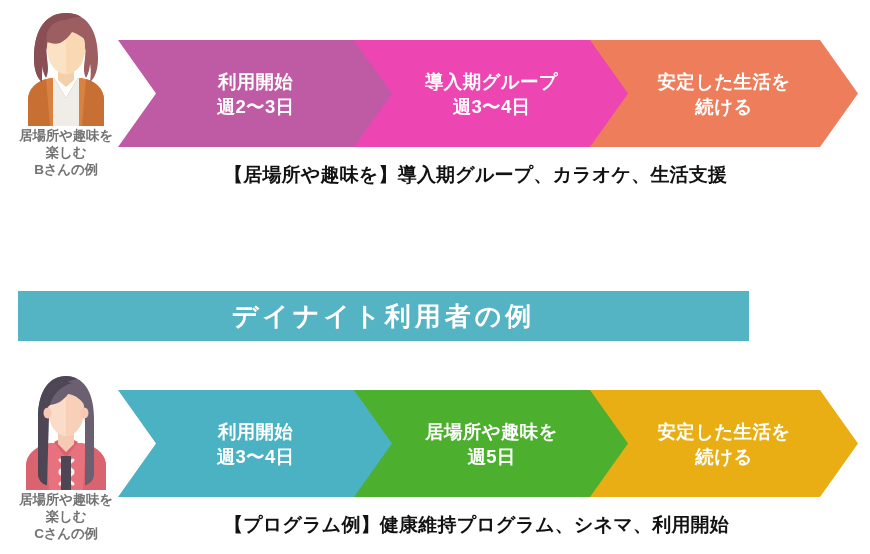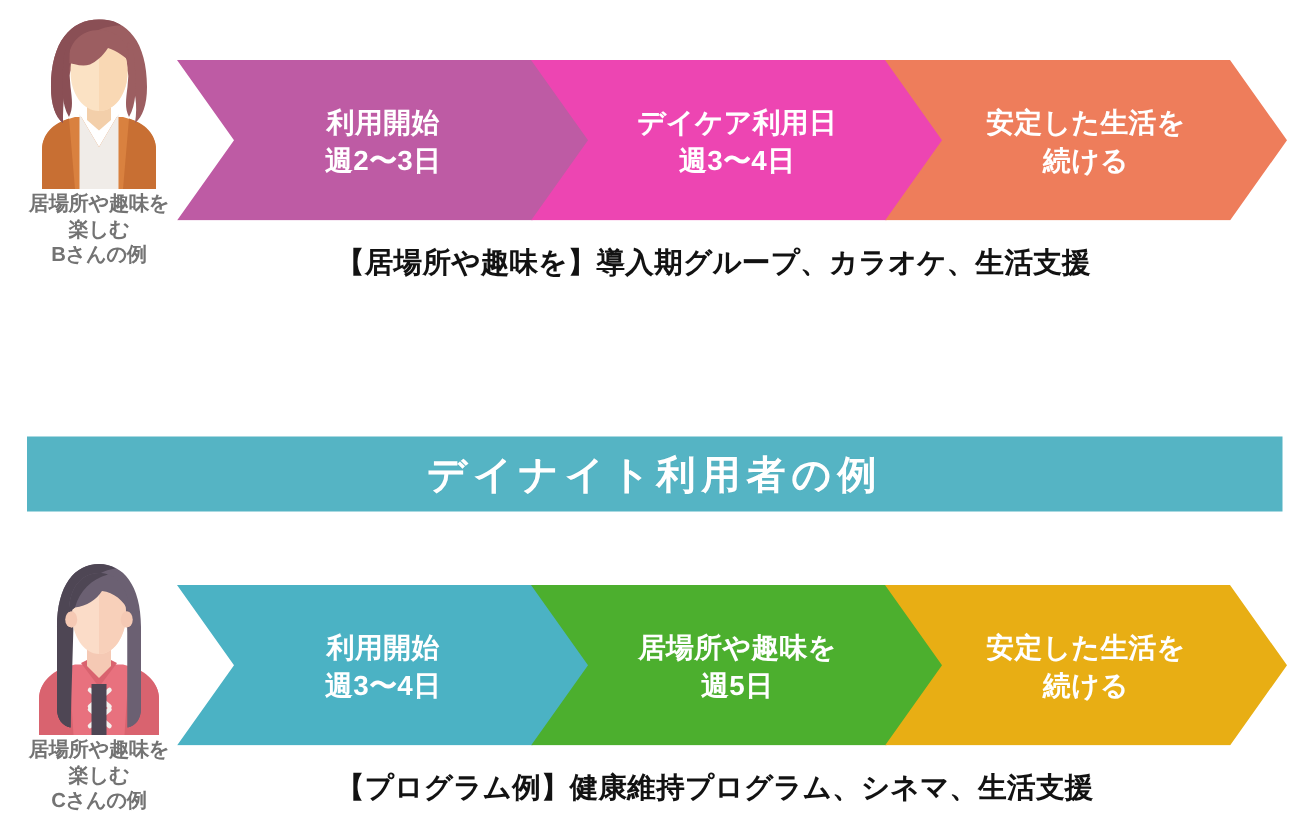--- a/index.html
+++ b/index.html
@@ -137,32 +137,32 @@
 楽しむ
 Bさんの例</div>
   </div>
 
   <div class="band" style="left:118px; top:40px; width:740px;">
     <div class="chev first" style="left:0px; width:275px; background:#BE5BA4;">
       <span class="lbl">利用開始
 週2〜3日</span>
     </div>
     <div class="chev mid" style="left:236px; width:275px; background:#ED45B2;">
-      <span class="lbl">デイケア利用日
+      <span class="lbl">導入期グループ
 週3〜4日</span>
     </div>
     <div class="chev last" style="left:472px; width:268px; background:#EE7D5B;">
       <span class="lbl">安定した生活を
 続ける</span>
     </div>
   </div>
 
   <div class="program" style="left:224px; top:162px;">【居場所や趣味を】導入期グループ、カラオケ、生活支援</div>
 
-  <div class="banner" style="left:18px; top:291px; width:837px; height:50px; background:#55B4C4;">
+  <div class="banner" style="left:18px; top:291px; width:731px; height:50px; background:#55B4C4;">
     <span class="btxt">デイナイト利用者の例</span>
   </div>
 
   <div class="person" style="left:6px; top:372px;">
     <svg class="avatar" viewBox="0 0 100 118">
 
       <path d="M10 118 L10 94 C10 82 21 74 34 71 L66 71 C79 74 90 82 90 94 L90 118 Z" fill="#E8717E"></path>
       <path d="M10 118 L10 94 C10 83 19 75 30 72 L33 118 Z" fill="#D9636F"></path>
       <path d="M90 118 L90 94 C90 83 81 75 70 72 L67 118 Z" fill="#D9636F"></path>
 
@@ -207,15 +207,15 @@
     <div class="chev mid" style="left:236px; width:275px; background:#4CAF2E;">
       <span class="lbl">居場所や趣味を
 週5日</span>
     </div>
     <div class="chev last" style="left:472px; width:268px; background:#E8AE14;">
       <span class="lbl">安定した生活を
 続ける</span>
     </div>
   </div>
 
-  <div class="program" style="left:224px; top:512px;">【プログラム例】健康維持プログラム、シネマ、生活支援</div>
+  <div class="program" style="left:224px; top:512px;">【プログラム例】健康維持プログラム、シネマ、利用開始</div>
 
 </div>
 
 </body></html>

